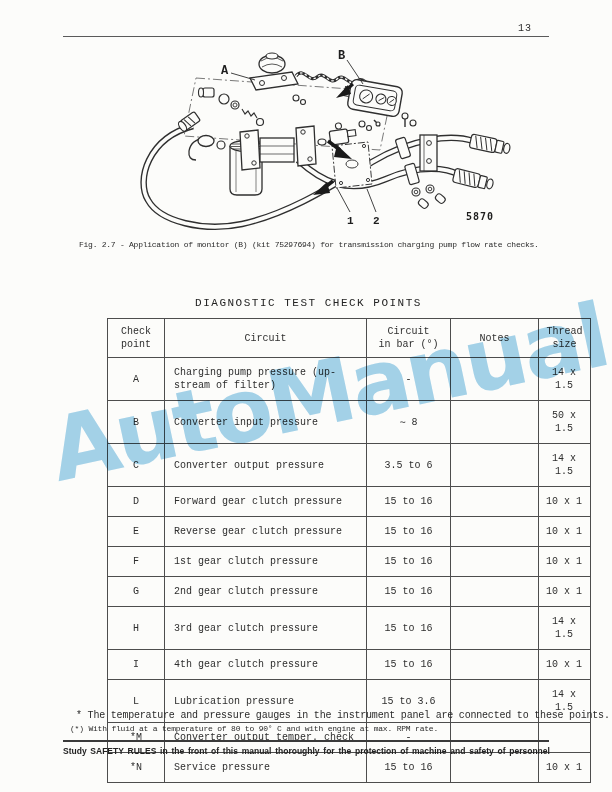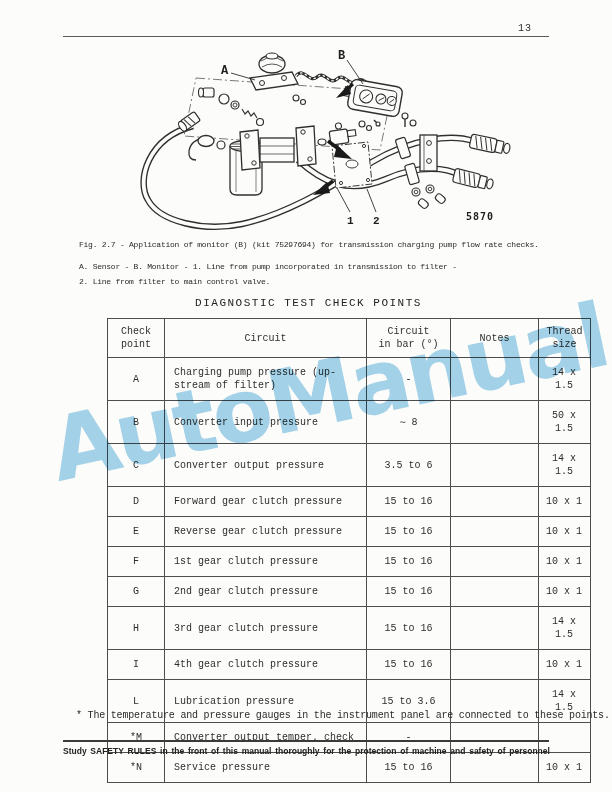--- a/index.html
+++ b/index.html
@@ -223,22 +223,20 @@
     </g>
 
     <text x="221" y="32" font-family="Liberation Mono, monospace" font-size="12" font-weight="bold" fill="#1e1e1e">A</text>
     <text x="338" y="17" font-family="Liberation Mono, monospace" font-size="12" font-weight="bold" fill="#1e1e1e">B</text>
     <text x="347" y="182" font-family="Liberation Mono, monospace" font-size="11" font-weight="bold" fill="#1e1e1e">1</text>
     <text x="373" y="182" font-family="Liberation Mono, monospace" font-size="11" font-weight="bold" fill="#1e1e1e">2</text>
     <text x="466" y="178" font-family="DejaVu Sans Mono, monospace" font-size="10" font-weight="bold" letter-spacing="1" fill="#1e1e1e">5870</text>
   </svg>
 
   <div class="caption">Fig. 2.7 - Application of monitor (B) (kit 75297694) for transmission charging pump flow rate checks.</div>
-  <div class="legend">A. Sensor - B. Monitor - 1. Line from pump incorporated in transmission to filter -
-2. Line from filter to main control valve.</div>
 
   <div class="table-title">DIAGNOSTIC TEST CHECK POINTS</div>
 
   <table class="checkpoints">
     <colgroup>
       <col class="c-check">
         <col class="c-circuit">
         <col class="c-press">
         <col class="c-notes">
         <col class="c-thread">
@@ -338,18 +336,19 @@
           <td>*N</td>
           <td>Service pressure</td>
           <td>15 to 16</td>
           <td></td>
           <td>10 x 1</td>
         </tr>
       </tbody>
   </table>
 
   <div class="footnote-1">* The temperature and pressure gauges in the instrument panel are connected to these points.</div>
+  <div class="footnote-2">(*) With fluid at a temperature of 80 to 90° C and with engine at max. RPM rate.</div>
 
   <div class="footer-rule"></div>
   <div class="footer-text">Study SAFETY RULES in the front of this manual thoroughly for the protection of machine and safety of personnel</div>
 
   <div class="watermark" style="color: rgb(143, 201, 232);">AutoManual</div>
 </div>
 
 </body></html>

